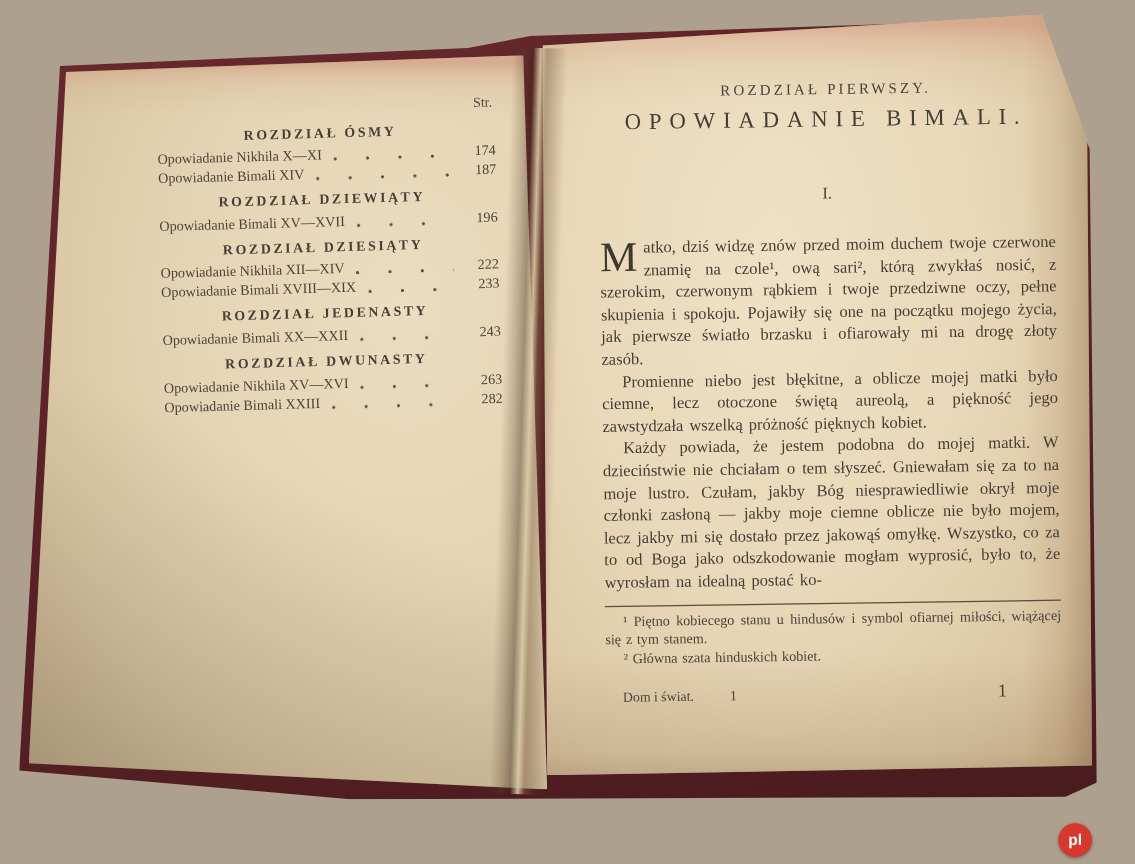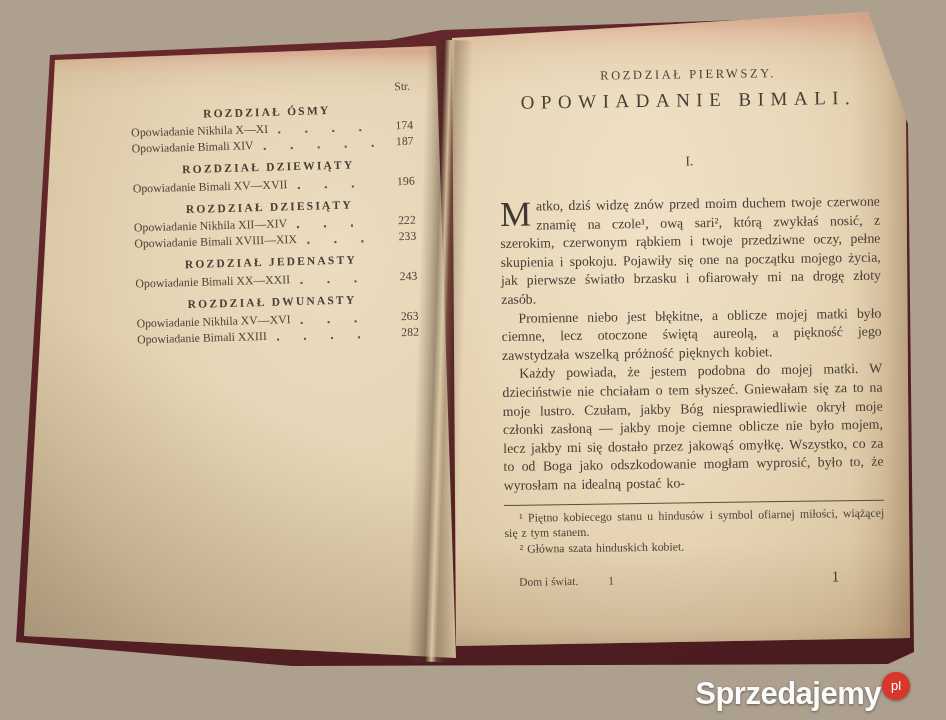--- a/index.html
+++ b/index.html
@@ -91,21 +91,21 @@
     position:absolute;right:36px;bottom:6px;z-index:6;
     font-family:"Liberation Sans","DejaVu Sans",sans-serif;
     display:flex;align-items:flex-start;
   }
   .wm-brand{
     font-size:31px;font-weight:bold;color:#fbfbfb;letter-spacing:-.5px;
     text-shadow:0 1px 3px rgba(0,0,0,.45);line-height:40px;
   }
   .wm-badge{
     width:28px;height:28px;border-radius:50%;background:#d8372c;
-    color:#fff;font-size:13px;font-weight:normal;line-height:28px;text-align:center;
+    color:#fff;font-size:13px;font-weight:bold;line-height:28px;text-align:center;
     margin:-2px 0 0 1px;box-shadow:0 1px 3px rgba(0,0,0,.4);
   }
 </style>
 </head>
 <body>
 
 <div class="cover"></div>
 
 <div class="page page-left">
   <div class="toc">
@@ -181,15 +181,14 @@
       <span class="sig">Dom i świat.</span>
       <span class="sig-num">1</span>
       <span class="pgnum">1</span>
     </div>
   </div>
 </div>
 
 <div class="gutter"></div>
 
 <div class="watermark">
-  <span class="wm-brand">Sprzedajemy</span>
   <span class="wm-badge">pl</span>
 </div>
 
 </body></html>

